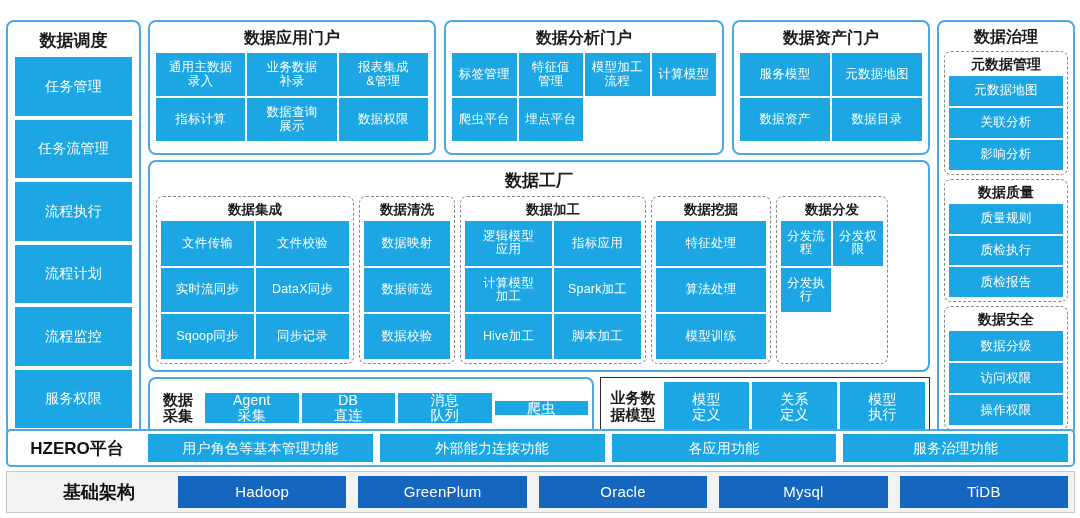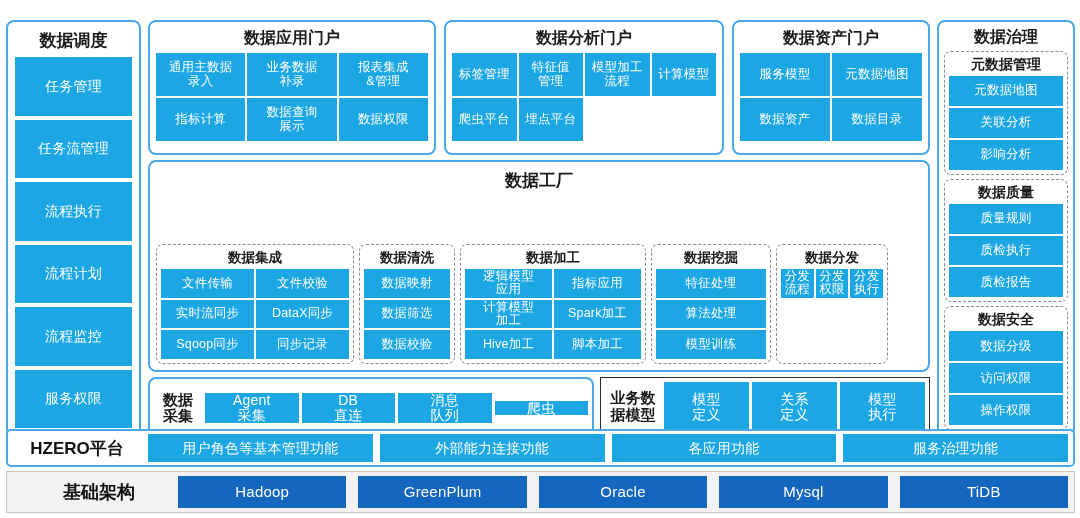--- a/index.html
+++ b/index.html
@@ -68,34 +68,34 @@
   #portal-app { left: 0; width: 288px; }
   #portal-app .grid { grid-template-columns: 1fr 1fr 1fr; grid-template-rows: 1fr 1fr; }
   #portal-ana { left: 296px; width: 280px; }
   #portal-ana .grid { grid-template-columns: 1fr 1fr 1fr 1fr; grid-template-rows: 1fr 1fr; }
   #portal-ast { left: 584px; width: 198px; }
   #portal-ast .grid { grid-template-columns: 1fr 1fr; grid-template-rows: 1fr 1fr; }
 
   
   #factory { position: absolute; left: 0; top: 140px; width: 782px; height: 212px; padding: 3px 6px 6px 6px; }
   #factory > .grp-title { font-size: 17px; height: 30px; }
-  #factory .cols { flex: 1; display: flex; gap: 5px; padding-top: 1px; margin-top: 48px; }
+  #factory .cols { flex: 1; display: flex; gap: 5px; padding-top: 1px; }
   #factory .fcol { padding: 2px 4px 4px 4px; }
   #factory .fcol .grp-title { font-size: 13.5px; height: 22px; }
   #factory .fcol .grid { flex: 1; display: grid; gap: 2px; }
   #f-integ { width: 198px; }
   #f-integ .grid { grid-template-columns: 1fr 1fr; grid-template-rows: 1fr 1fr 1fr; }
   #f-clean { width: 96px; }
   #f-clean .grid { grid-template-columns: 1fr; grid-template-rows: 1fr 1fr 1fr; }
   #f-proc { width: 186px; }
   #f-proc .grid { grid-template-columns: 1fr 1fr; grid-template-rows: 1fr 1fr 1fr; }
   #f-mine { width: 120px; }
   #f-mine .grid { grid-template-columns: 1fr; grid-template-rows: 1fr 1fr 1fr; }
   #f-dist { width: 112px; }
-  #f-dist .grid { grid-template-columns: 1fr 1fr 1fr; grid-template-rows: 1fr 1fr 1fr; }
+  #f-dist .grid { grid-template-columns: 1fr 1fr; grid-template-rows: 1fr 1fr 1fr; }
 
   
   #collect { position: absolute; left: 0; top: 357px; width: 446px; height: 62px; padding: 4px; flex-direction: row; gap: 3px; }
   #collect .lbl { width: 48px; font-size: 15px; line-height: 1.08; }
   #collect .tiles { flex: 1; display: flex; gap: 3px; align-items: center; }
   #collect .tiles .tile { flex: 1; font-size: 14px; }
 
   #bizmodel { position: absolute; left: 452px; top: 357px; width: 330px; height: 59px; padding: 4px; flex-direction: row; gap: 3px; }
   #bizmodel .lbl { width: 56px; font-size: 15px; line-height: 1.08; }
   #bizmodel .tiles { flex: 1; display: flex; gap: 3px; }

